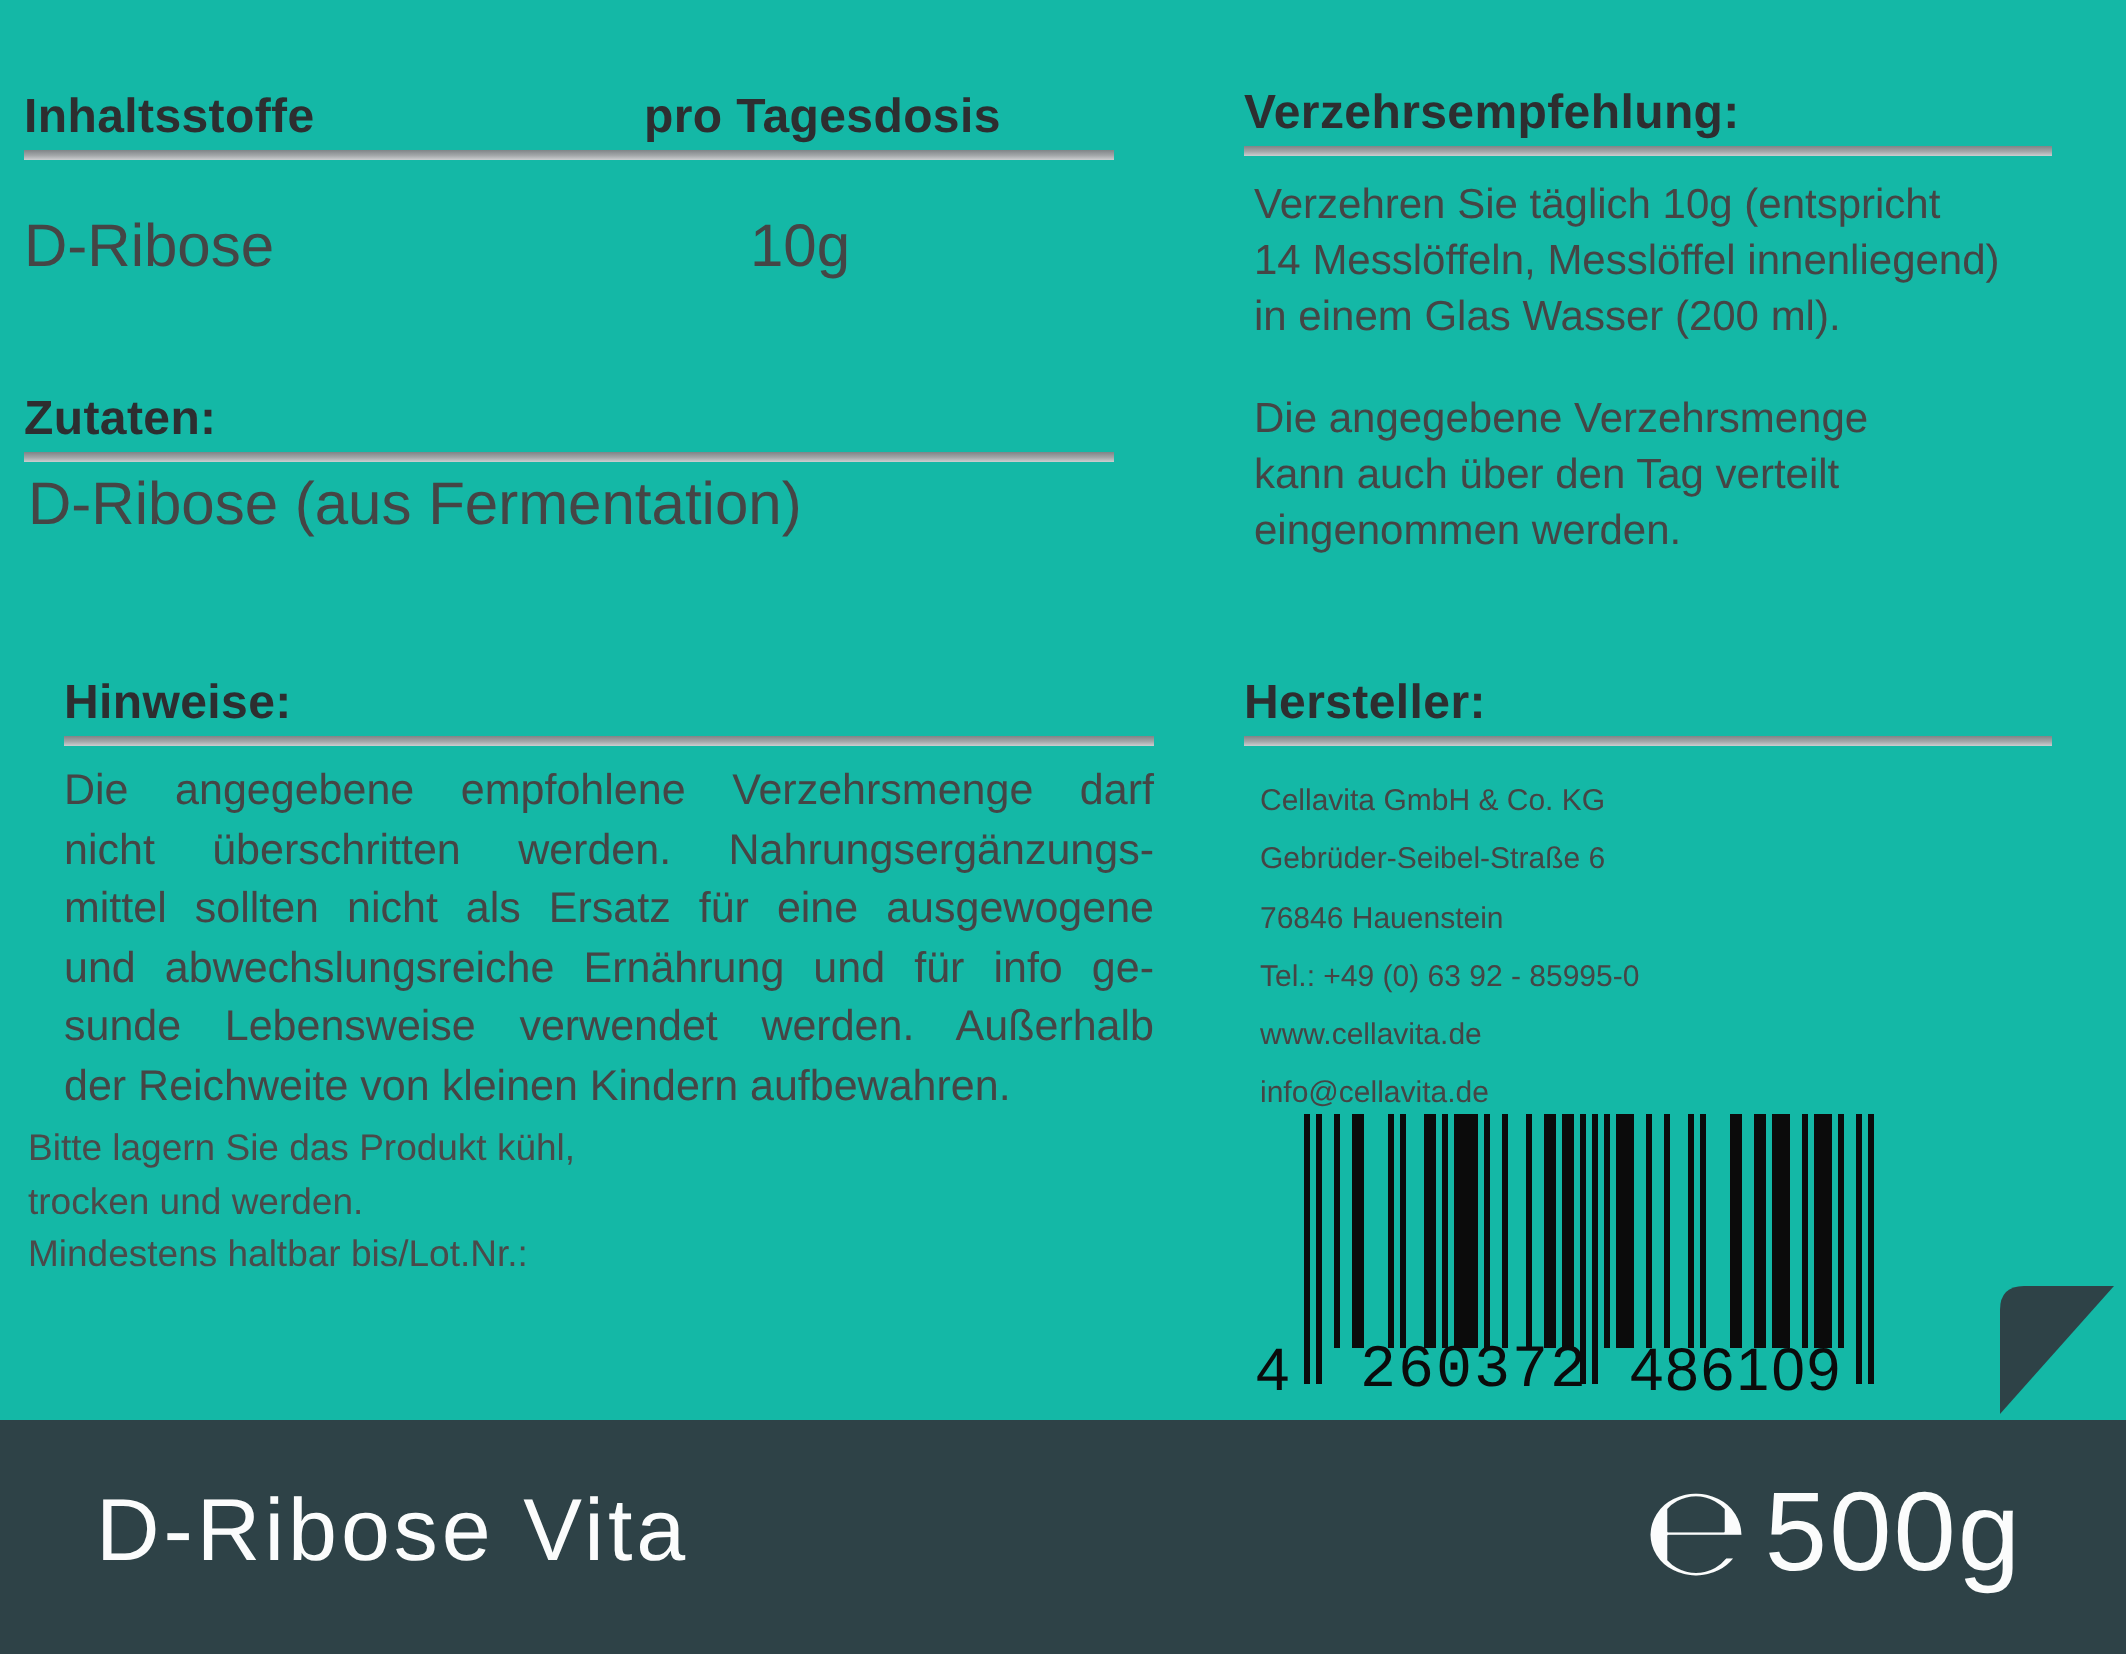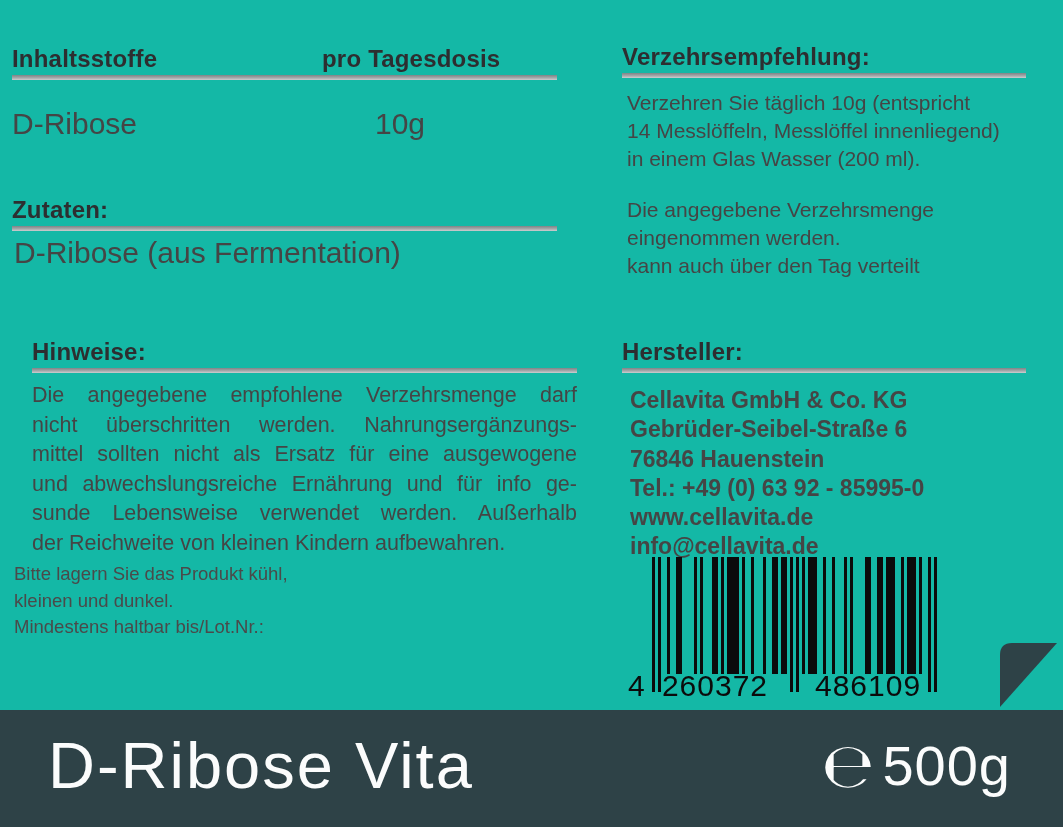--- a/index.html
+++ b/index.html
@@ -32,43 +32,43 @@
   .jline{
     font-size:21.5px;line-height:29.5px;color:#454545;
     text-align:justify;text-align-last:justify;
   }
   .jline.last{text-align-last:left;}
   .storage{font-size:18.5px;line-height:26.5px;color:#4a4a4a;padding-left:2px;}
   
   .rpara{padding-left:5px;}
   .rline{font-size:21px;line-height:28px;color:#454545;}
   .addr{margin-top:13px;padding-left:8px;}
-  .aline{font-size:23px;line-height:29.3px;color:#454545;font-weight:bold;}
+  .aline{font-size:15px;line-height:29.3px;color:#454545;}
   
   .barcode{position:absolute;left:628px;top:557px;width:320px;height:146px;}
   .bars{position:absolute;left:24px;top:0;}
   .bc-digit{
     position:absolute;top:112px;
     font-family:"Liberation Sans",sans-serif;
     font-size:30px;color:#0b0b0b;letter-spacing:1px;
   }
   .bc-first{left:0;}
-  .bc-left{left:32px;width:110px;text-align:center;}
+  .bc-left{left:52px;width:110px;text-align:center;font-family:Liberation Mono, monospace;}
   .bc-right{left:187px;width:110px;text-align:left;}
   
   .corner{position:absolute;left:1000px;top:643px;width:57px;height:64px;}
   
   .bottom-bar{
     position:absolute;left:0;top:710px;width:1063px;height:117px;
     background:#2e4247;
     display:flex;align-items:center;justify-content:space-between;
     box-sizing:border-box;padding:0 52px 6px 48px;
   }
   .product-name{
-    font-size:65px;color:#fbfcfc;letter-spacing:2px;font-weight:400;
+    font-size:44px;color:#fbfcfc;letter-spacing:2px;font-weight:400;
   }
   .weight{display:flex;align-items:center;color:#fbfcfc;}
   .esign{
     font-family:"DejaVu Sans",sans-serif;
     font-size:62px;line-height:1;margin-right:8px;font-weight:300;
   }
   .weight-val{font-size:56px;letter-spacing:1px;}
 </style>
 </head>
 <body>
@@ -101,36 +101,36 @@
       <div class="jline">nicht überschritten werden. Nahrungsergänzungs-</div>
       <div class="jline">mittel sollten nicht als Ersatz für eine ausgewogene</div>
       <div class="jline">und abwechslungsreiche Ernährung und für info ge-</div>
       <div class="jline">sunde Lebensweise verwendet werden. Außerhalb</div>
       <div class="jline last">der Reichweite von kleinen Kindern aufbewahren.</div>
     </div>
   </section>
 
   <section class="block" style="left:12px;top:561px;width:430px;">
     <div class="storage">Bitte lagern Sie das Produkt kühl,</div>
-    <div class="storage">kleinen und dunkel.</div>
+    <div class="storage">trocken und werden.</div>
     <div class="storage">Mindestens haltbar bis/Lot.Nr.:</div>
   </section>
 
   <section class="block" style="left:622px;top:44px;width:404px;">
     <div class="heading">Verzehrsempfehlung:</div>
     <div class="rule"></div>
     <div class="rpara" style="margin-top:11px;">
       <div class="rline">Verzehren Sie täglich 10g (entspricht</div>
       <div class="rline">14 Messlöffeln, Messlöffel innenliegend)</div>
       <div class="rline">in einem Glas Wasser (200 ml).</div>
     </div>
     <div class="rpara" style="margin-top:23px;">
       <div class="rline">Die angegebene Verzehrsmenge</div>
+      <div class="rline">kann auch über den Tag verteilt</div>
       <div class="rline">eingenommen werden.</div>
-      <div class="rline">kann auch über den Tag verteilt</div>
     </div>
   </section>
 
   <section class="block" style="left:622px;top:339px;width:404px;">
     <div class="heading">Hersteller:</div>
     <div class="rule"></div>
     <div class="addr">
       <div class="aline">Cellavita GmbH &amp; Co. KG</div>
       <div class="aline">Gebrüder-Seibel-Straße 6</div>
       <div class="aline">76846 Hauenstein</div>

